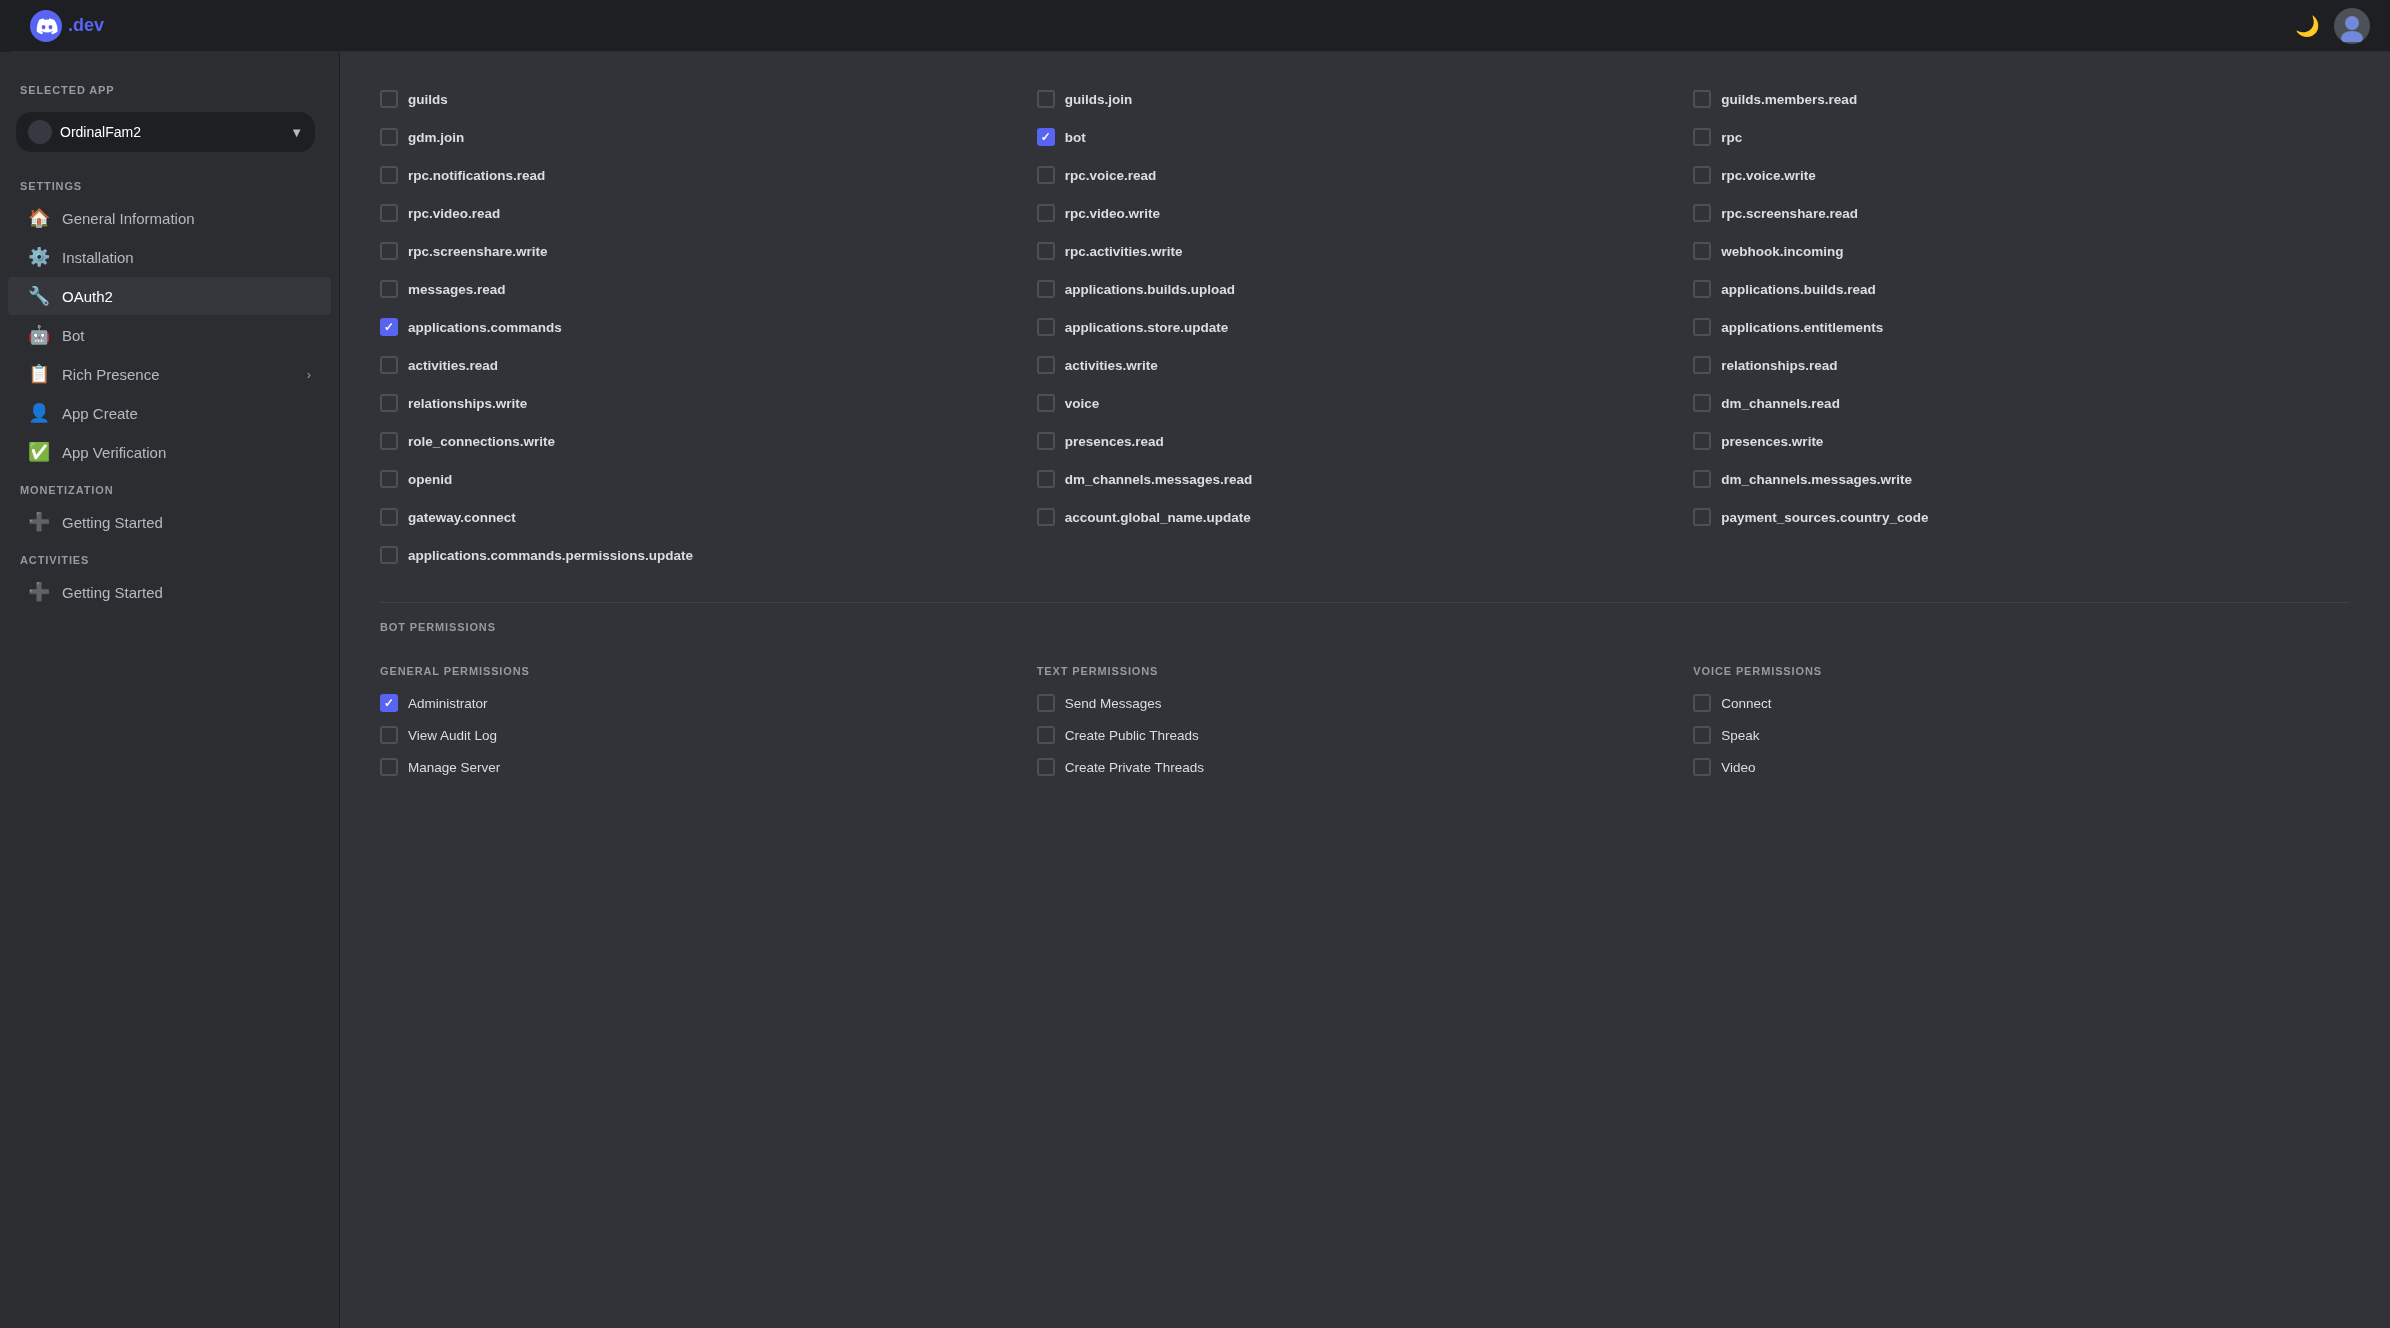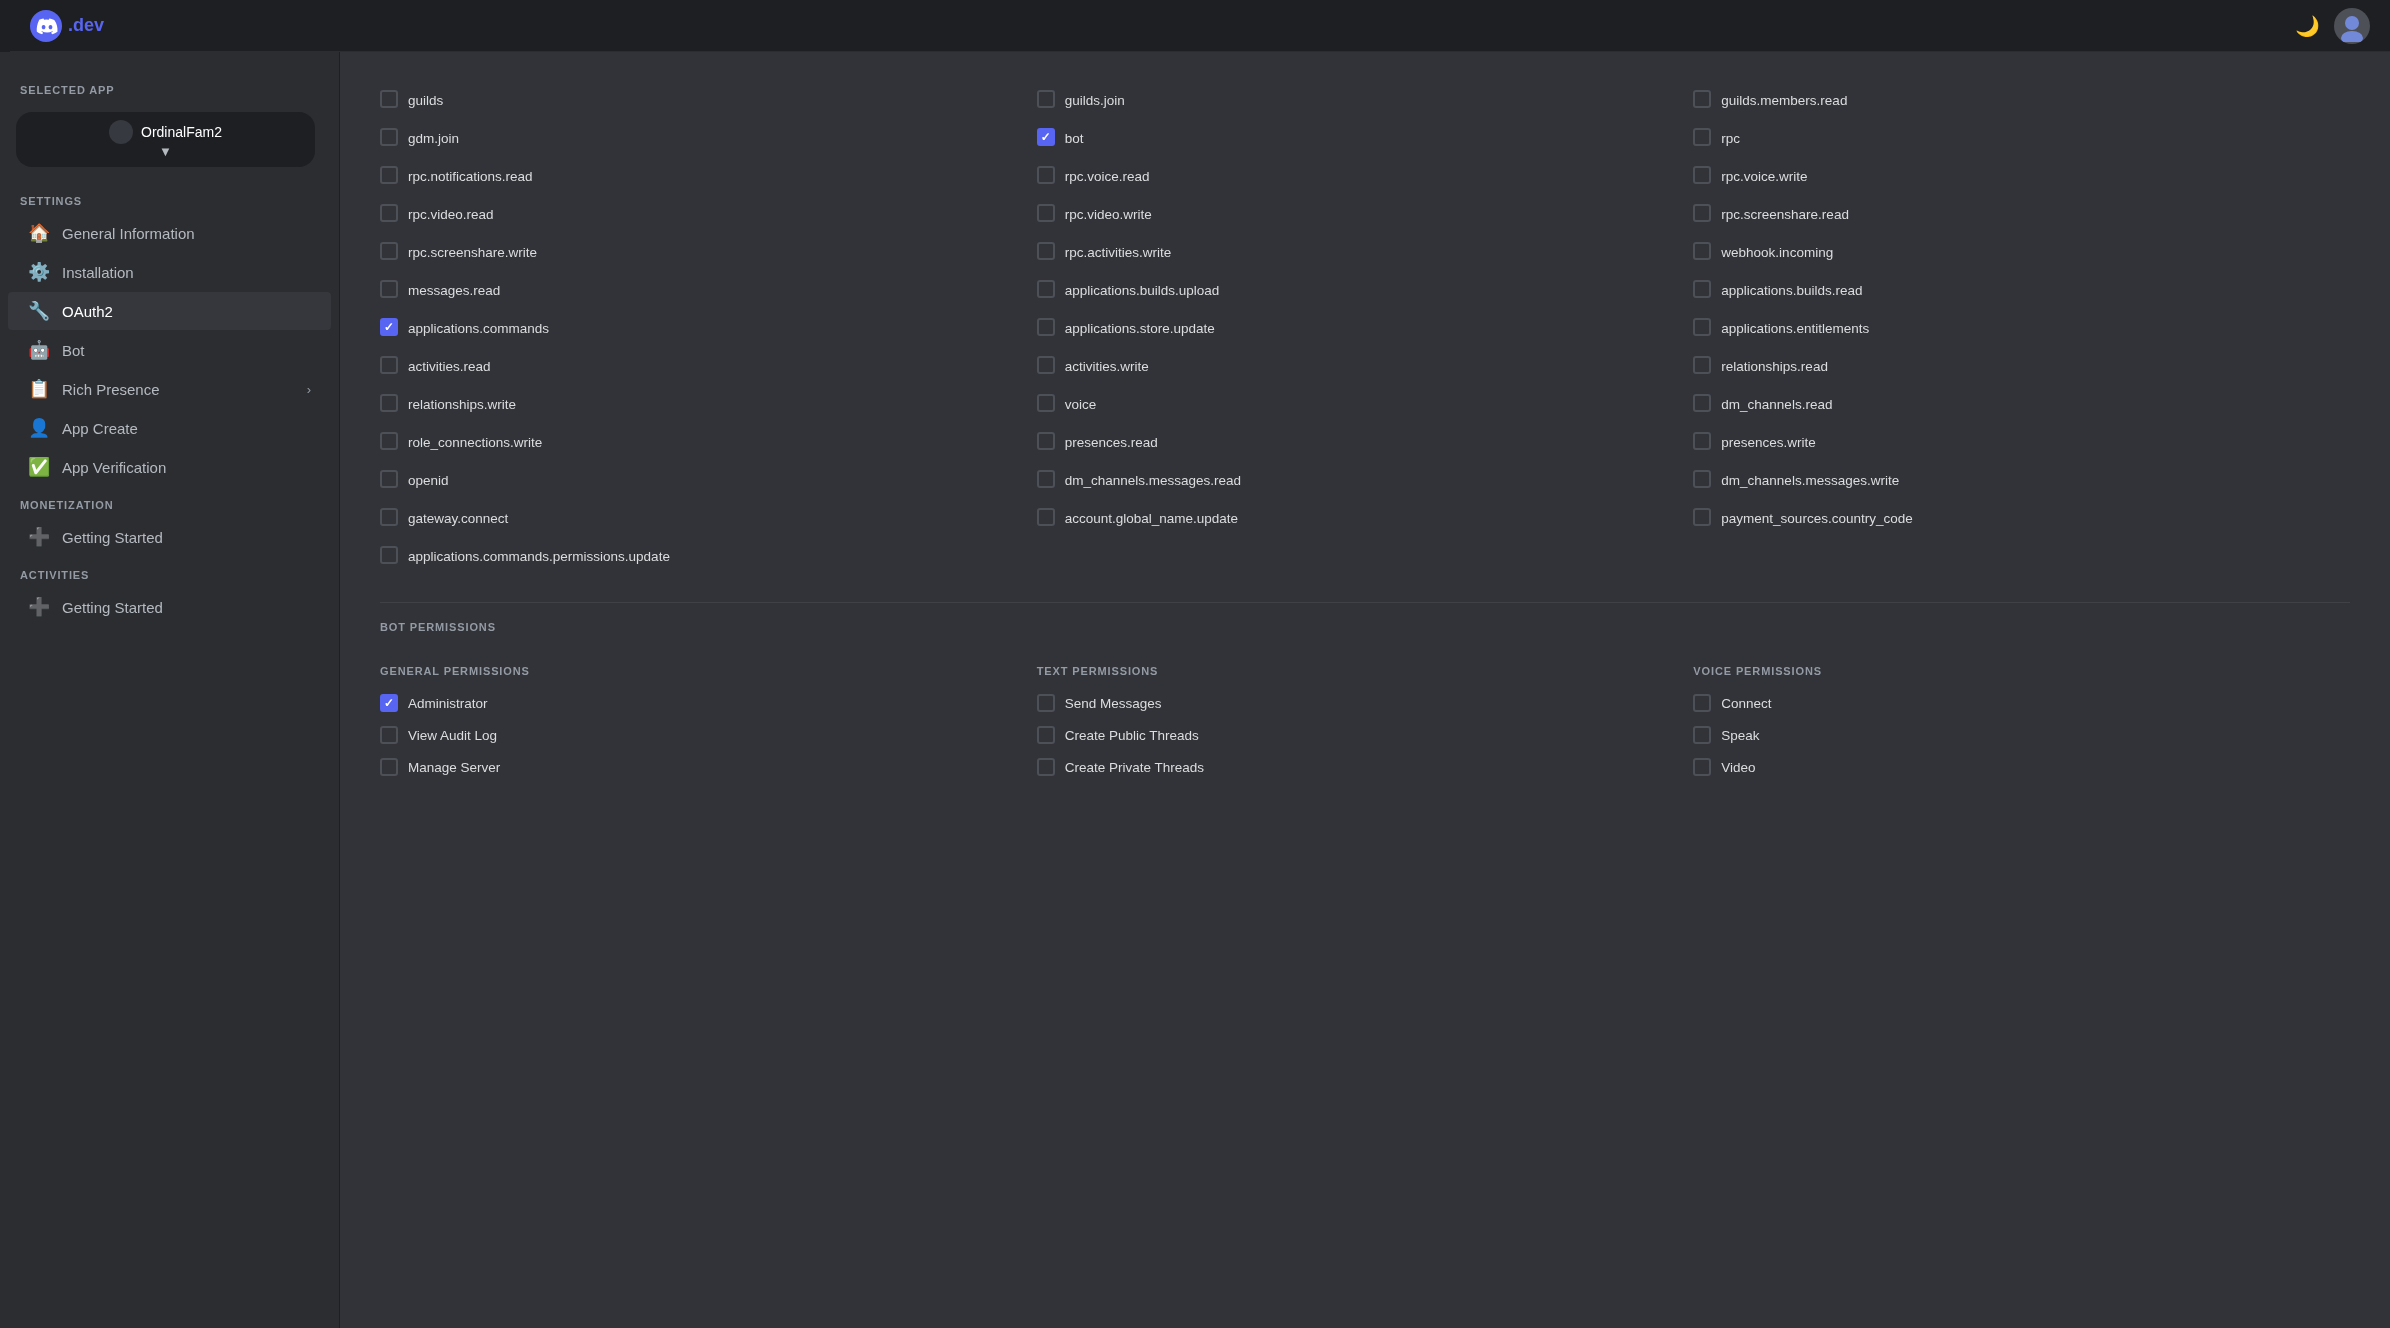--- a/index.html
+++ b/index.html
@@ -87,21 +87,20 @@
     }
     .sidebar-app-selector {
       margin: 10px 24px 16px 16px;
       background: #1e1f22;
       border-radius: 16px;
       padding: 8px 12px;
       display: flex;
       align-items: center;
       justify-content: space-between;
       cursor: pointer;
-      flex-direction: column;
     }
     .sidebar-app-selector-left {
       display: flex;
       align-items: center;
       gap: 8px;
     }
     .app-dot {
       width: 24px;
       height: 24px;
       background: #36393f;
@@ -153,23 +152,24 @@
 
     
     .scope-grid {
       display: grid;
       grid-template-columns: 1fr 1fr 1fr;
       gap: 4px 0;
       margin-bottom: 30px;
     }
     .scope-item {
       display: flex;
-      align-items: flex-end;
+      align-items: center;
       gap: 10px;
       padding: 8px 0;
+      font-weight: bold;
     }
     .cb {
       width: 18px;
       height: 18px;
       border: 2px solid #4e5058;
       border-radius: 3px;
       background: transparent;
       flex-shrink: 0;
       display: flex;
       align-items: center;

